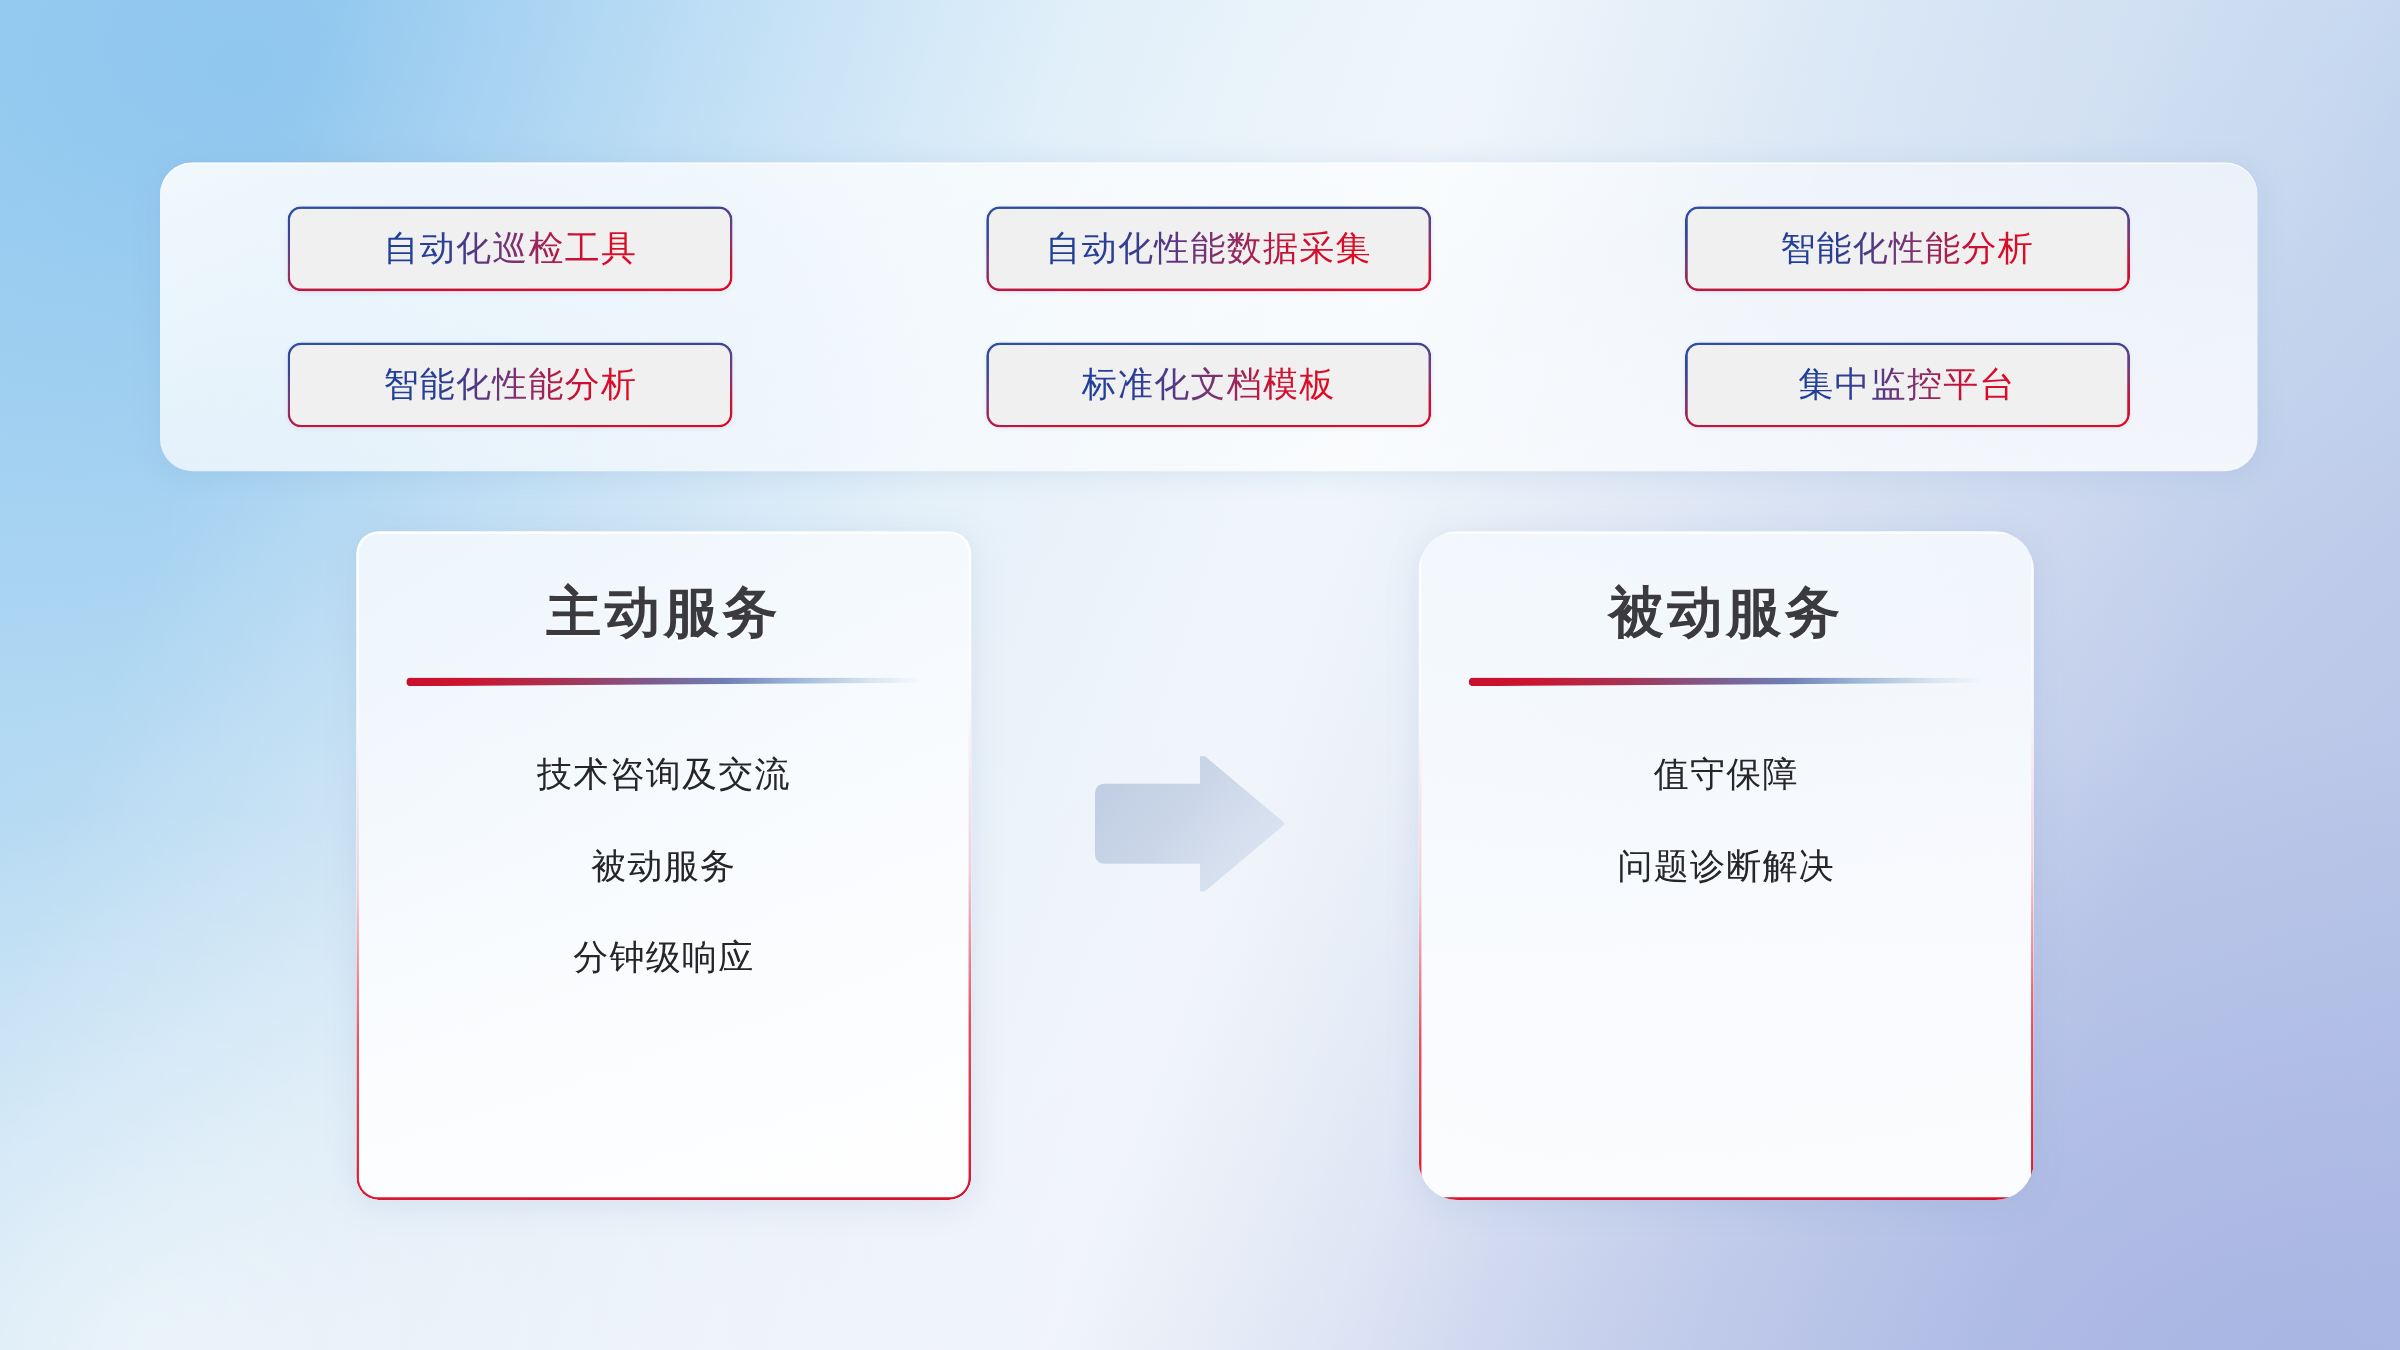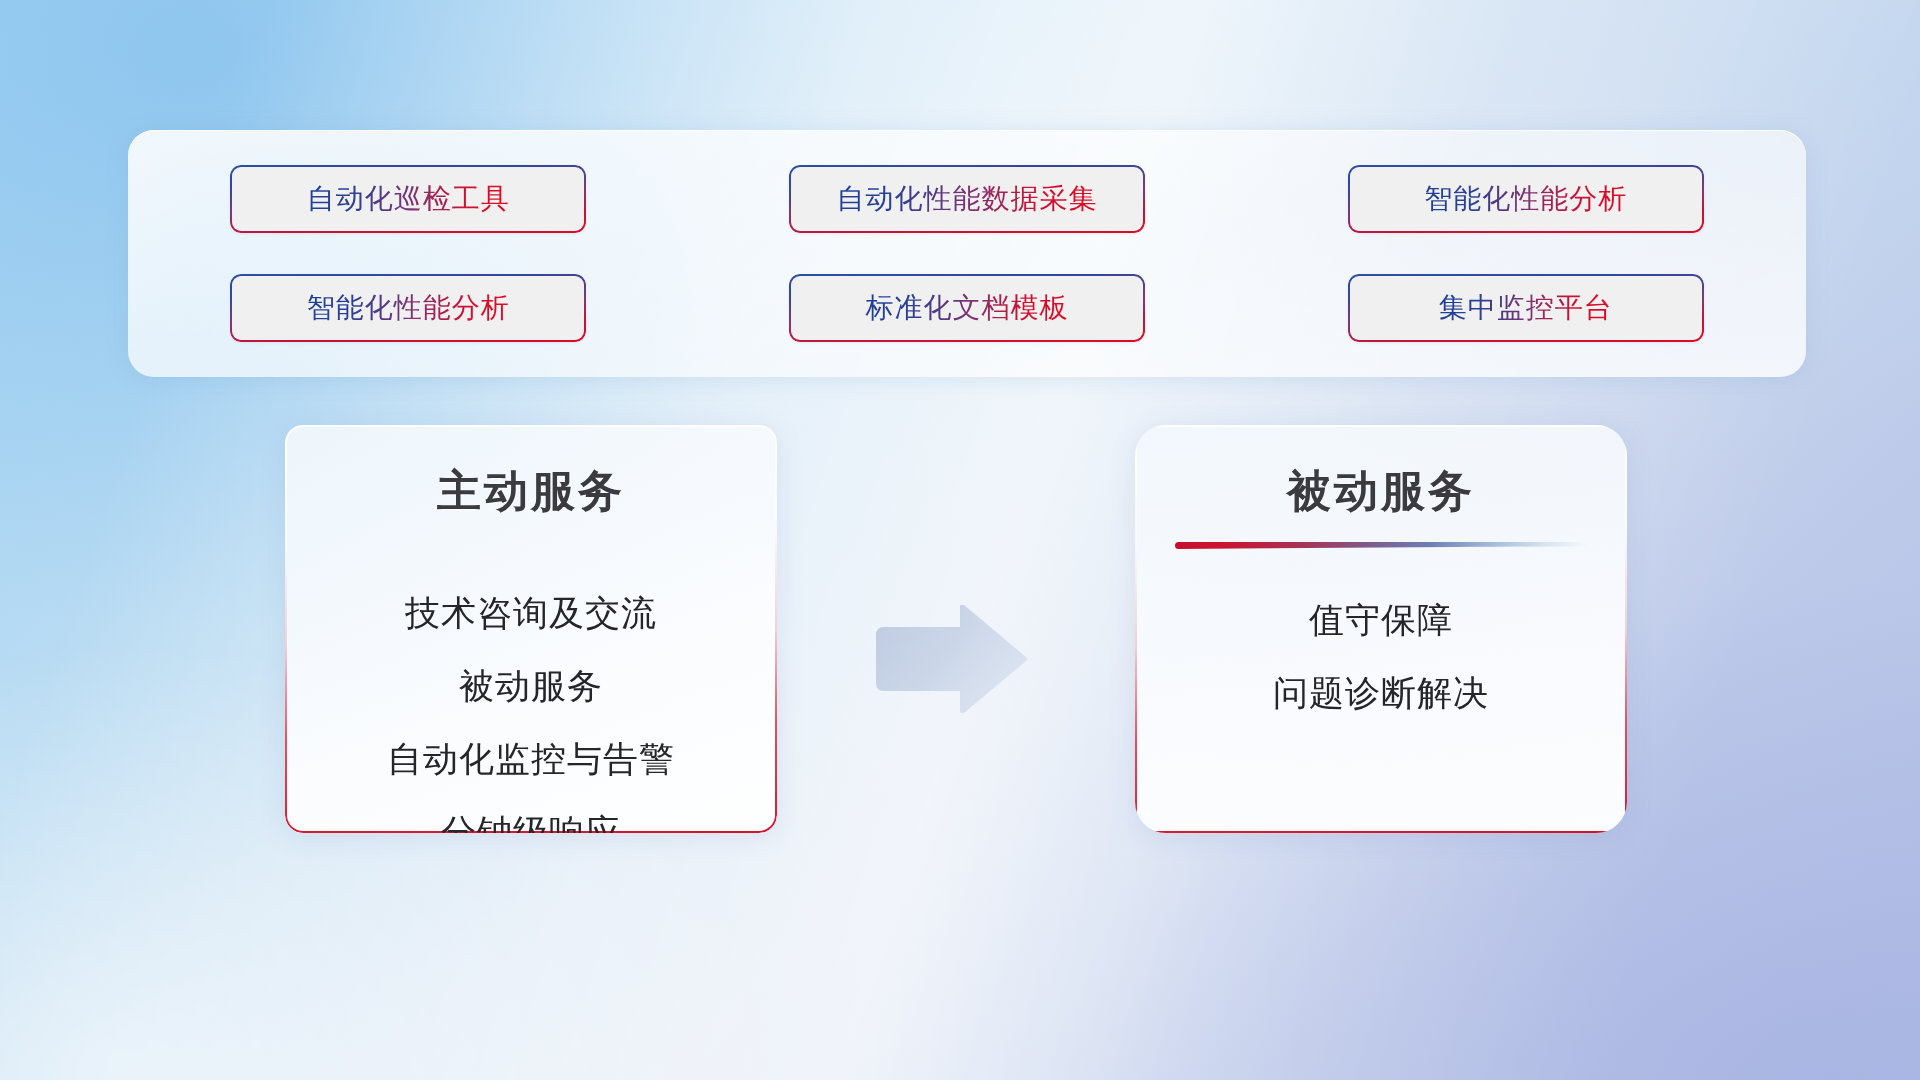--- a/index.html
+++ b/index.html
@@ -71,21 +71,21 @@
   }
   .pill-text{
     font-size:28px; font-weight:400; letter-spacing:1px; white-space:nowrap;
     background:linear-gradient(90deg,#1e3f99 0%,#2a3f94 22%,#7e3270 52%,#cf0f31 78%,#e00a22 100%);
     -webkit-background-clip:text; background-clip:text;
     color:transparent; -webkit-text-fill-color:transparent;
   }
 
   
   .card{
-    position:absolute; z-index:3; width:492px; height:408px; top:425px;
+    position:absolute; z-index:3; width:492px; height:535px; top:425px;
     border-radius:18px;
     background:linear-gradient(163deg, rgba(242,248,253,.92) 0%, rgba(248,251,254,.88) 34%, rgba(252,253,255,.93) 62%, rgba(255,255,255,.97) 100%);
     box-shadow:0 4px 26px rgba(110,145,195,.16);
     overflow:hidden;
   }
   .card::before{
     content:""; position:absolute; inset:0; border-radius:18px; padding:2px;
     background:linear-gradient(178deg, rgba(255,255,255,.95) 0%, rgba(250,250,252,.9) 28%, rgba(240,200,205,.85) 52%, rgba(226,60,80,.9) 74%, #d8102a 100%);
     -webkit-mask:linear-gradient(#000 0 0) content-box, linear-gradient(#000 0 0);
     -webkit-mask-composite:xor; mask-composite:exclude;
@@ -100,21 +100,21 @@
     line-height:1.25; margin-top:6px;
     text-shadow:0 1px 1px rgba(255,255,255,.8);
   }
   .card-divider{
     height:7px; margin:24px 2px 0; border-radius:4px;
     background:linear-gradient(90deg,#c8102e 0%,#cc1430 12%,#a73253 30%,#7d5c8e 48%,#6f7fb4 62%,#9fb8d8 76%,#d8e4f0 90%,rgba(235,242,250,0) 100%);
     clip-path:polygon(0 0,100% 0,100% 60%,0 100%);
   }
   .card-list{ margin-top:34px; display:flex; flex-direction:column; gap:0; }
   .card-list-item{
-    font-size:35px; color:#26262a; text-align:center; letter-spacing:1px;
+    font-size:28px; color:#26262a; text-align:center; letter-spacing:1px;
     height:73px; line-height:73px; white-space:nowrap;
   }
 
   
   #arrow{
     position:absolute; z-index:2; left:870px; top:605px; width:160px; height:108px;
   }
   #arrow svg{ width:100%; height:100%; display:block; }
 </style>
 </head>
@@ -159,21 +159,20 @@
   </div>
 </div>
 
 <div class="card" id="card-left">
   <div class="card-inner">
     <div class="card-title">主动服务</div>
     <div class="card-divider"></div>
     <div class="card-list">
       <div class="card-list-item">技术咨询及交流</div>
       <div class="card-list-item">被动服务</div>
-      <div class="card-list-item">自动化监控与告警</div>
       <div class="card-list-item">分钟级响应</div>
     </div>
   </div>
 </div>
 
 <div id="arrow">
   <svg viewBox="0 0 160 108" xmlns="http://www.w3.org/2000/svg" aria-hidden="true">
     <defs>
       <linearGradient id="arrGrad" x1="0" y1="0" x2="1" y2="0.6">
         <stop offset="0%" stop-color="#b5c3dc" stop-opacity="0.85"></stop>

